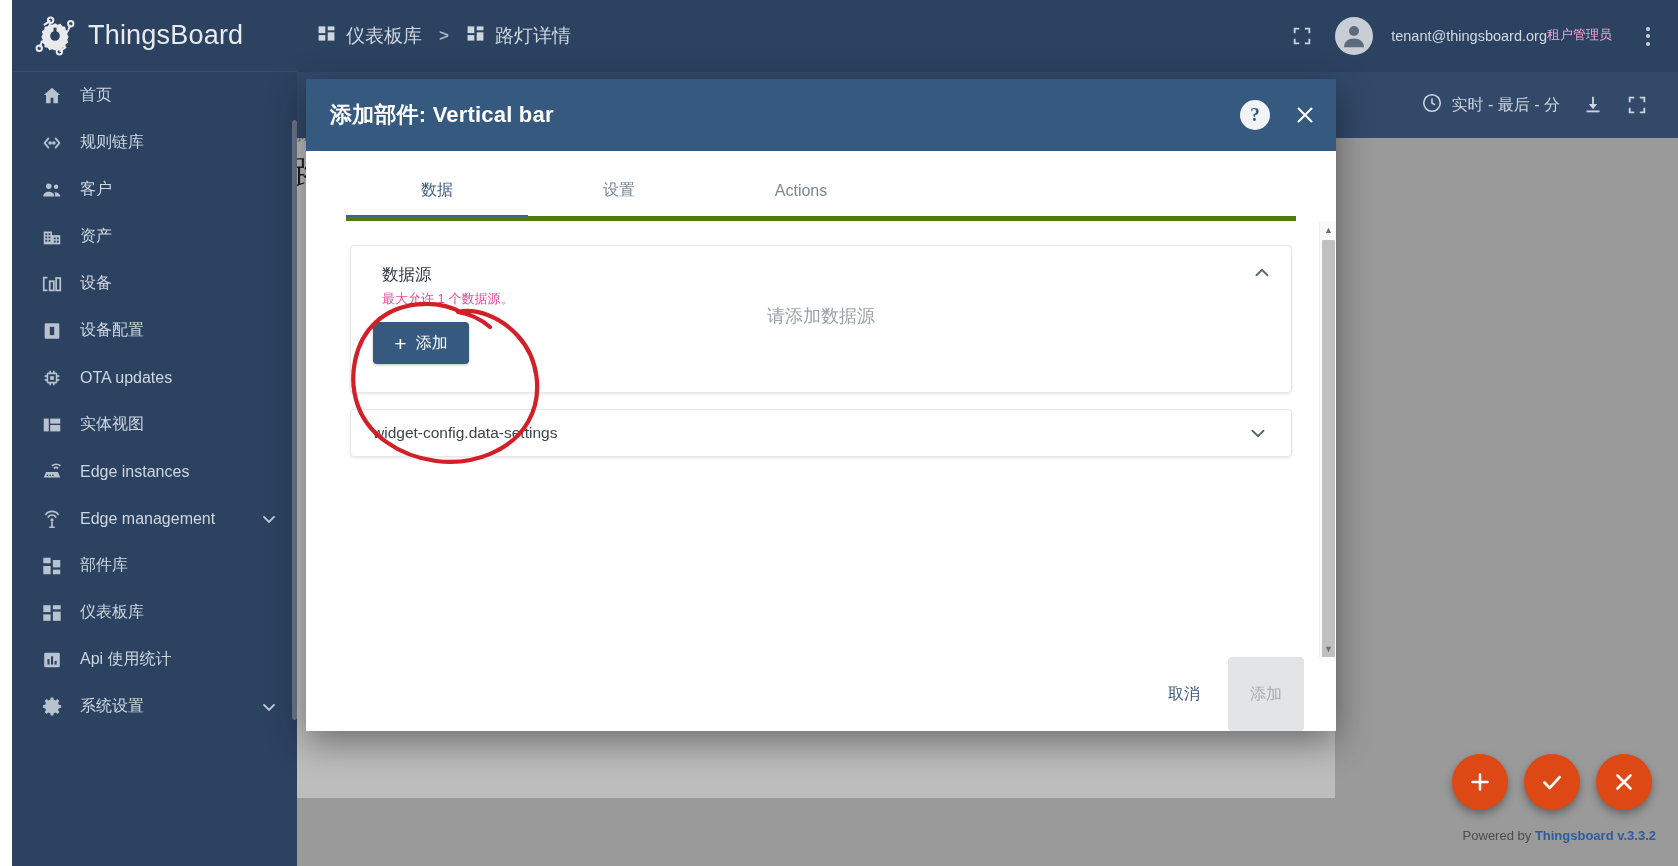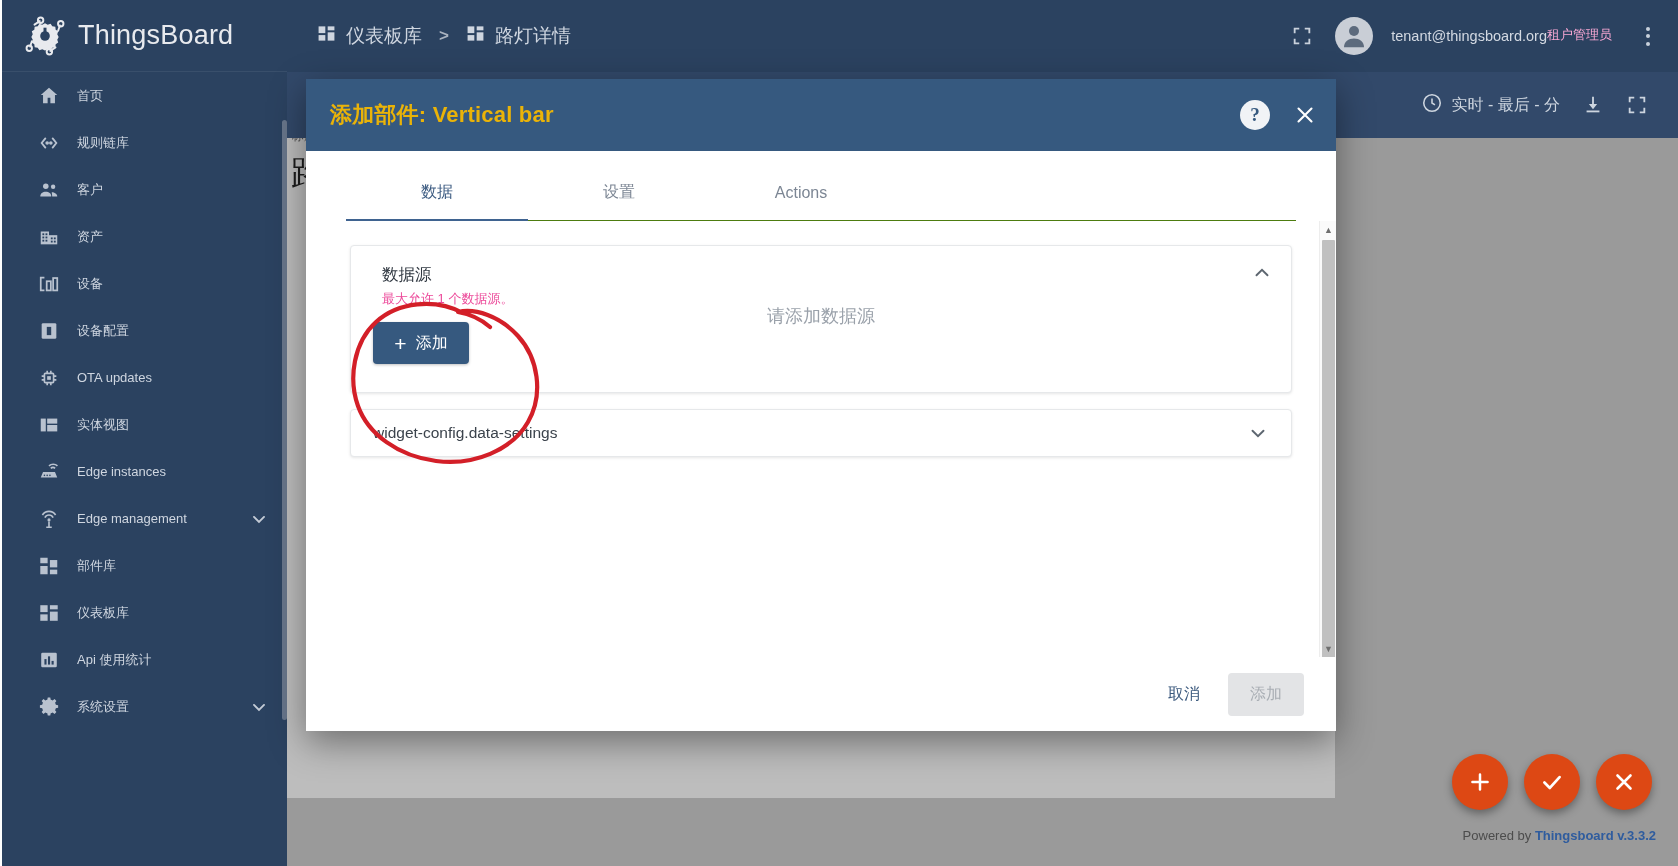--- a/index.html
+++ b/index.html
@@ -6,40 +6,40 @@
   html, body {
     width: 1678px; height: 866px;
     overflow: hidden;
     font-family: "Liberation Sans", sans-serif;
     background: #ffffff;
   }
   #app { position: relative; width: 1678px; height: 866px; }
 
   
   .sidebar {
-    position: absolute; left: 2px; top: 0;
+    position: absolute; left: 12px; top: 0;
     width: 285px; height: 866px;
     background: #2b4260;
     overflow: hidden;
     z-index: 5;
   }
   .sidebar-logo {
     height: 72px; display: flex; align-items: center;
     padding-left: 22px; gap: 12px;
     border-bottom: 1px solid rgba(255,255,255,0.07);
   }
   .logo-mark { width: 42px; height: 42px; flex: 0 0 42px; }
   .logo-text {
     color: #e8eaee; font-size: 27px; font-weight: 400; letter-spacing: .2px;
   }
   .nav-list { padding-top: 0; }
   .nav-item {
     display: flex; align-items: center;
-    height: 47px; padding-left: 35px; padding-right: 18px;
-    color: #c3cbd6; font-size: 13px; gap: 16px;
+    height: 47px; padding-left: 28px; padding-right: 18px;
+    color: #c3cbd6; font-size: 16px; gap: 16px;
     cursor: pointer; position: relative;
   }
   .nav-item .nav-ico {
     width: 24px; height: 24px; flex: 0 0 24px;
     display: flex; align-items: center; justify-content: center;
     color: #b9c2cf;
   }
   .nav-item .nav-label { flex: 1 1 auto; white-space: nowrap; color: #cfd6e0; }
   .nav-item .nav-chev { margin-left: auto; color: #c3cbd6; display: flex; }
 
@@ -120,39 +120,39 @@
     box-shadow: 0 11px 34px rgba(0,0,0,.42);
     z-index: 20;
     display: flex; flex-direction: column;
     overflow: hidden;
   }
   .modal-header {
     height: 72px; background: #36597f;
     display: flex; align-items: center;
     padding: 0 18px 0 24px; flex: 0 0 72px;
   }
-  .modal-title { color: #eab308; font-size: 22px; font-weight: 700; letter-spacing: .2px; }
+  .modal-title { color: #ffffff; font-size: 22px; font-weight: 700; letter-spacing: .2px; }
   .modal-hdr-actions { margin-left: auto; display: flex; align-items: center; gap: 22px; }
   .help-btn {
     width: 30px; height: 30px; border-radius: 50%;
     background: #f1f3f6; color: #36597f;
     display: flex; align-items: center; justify-content: center;
     font-size: 19px; font-weight: 700; cursor: pointer;
     font-family: "Liberation Serif", serif;
   }
   .close-btn { color:#fff; cursor: pointer; display:flex; width: 26px; height: 26px; align-items:center; justify-content:center; }
 
   .modal-body {
     flex: 1 1 auto; position: relative;
     display: flex; flex-direction: column;
     background: #fff; overflow: hidden;
   }
   .tabs {
     display: flex; height: 56px; flex: 0 0 56px;
-    border-bottom: 1px solid #4d7c0f;
+    border-bottom: 5px solid #4d7c0f;
     margin: 14px 40px 0 40px;
     position: relative;
   }
   .tab {
     width: 182px; display: flex; align-items: center; justify-content: center;
     font-size: 16px; color: #7b8characters; cursor: pointer;
   }
   .tab { color: #7c8694; }
   .tab.active { color: #3b5a80; }
   .tab-underline {
@@ -219,21 +219,21 @@
   }
   .sb-arrow.bottom { position: absolute; bottom: 0; }
   .sb-thumb {
     position: absolute; left: 2px; top: 19px;
     width: 13px; height: 424px;
     background: #c0c0c0; border-radius: 1px; cursor: pointer;
   }
 
   .modal-footer {
     height: 74px; flex: 0 0 74px;
-    display: flex; align-items: center; justify-content: flex-end;
+    display: flex; justify-content: flex-end;
     gap: 10px; padding-right: 32px; background: #fff;
   }
   .btn-flat {
     background: transparent; border: none;
     color: #3c5a7e; font-size: 16px;
     padding: 10px 18px; border-radius: 4px; cursor: pointer;
     font-family: "Liberation Sans", sans-serif;
   }
   .btn-disabled {
     background: #e3e4e6; border: none;

